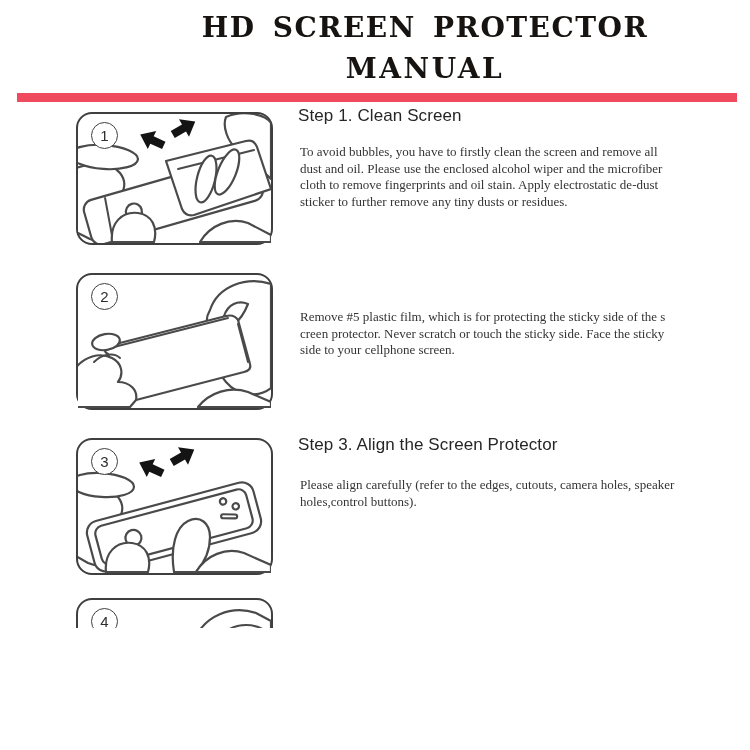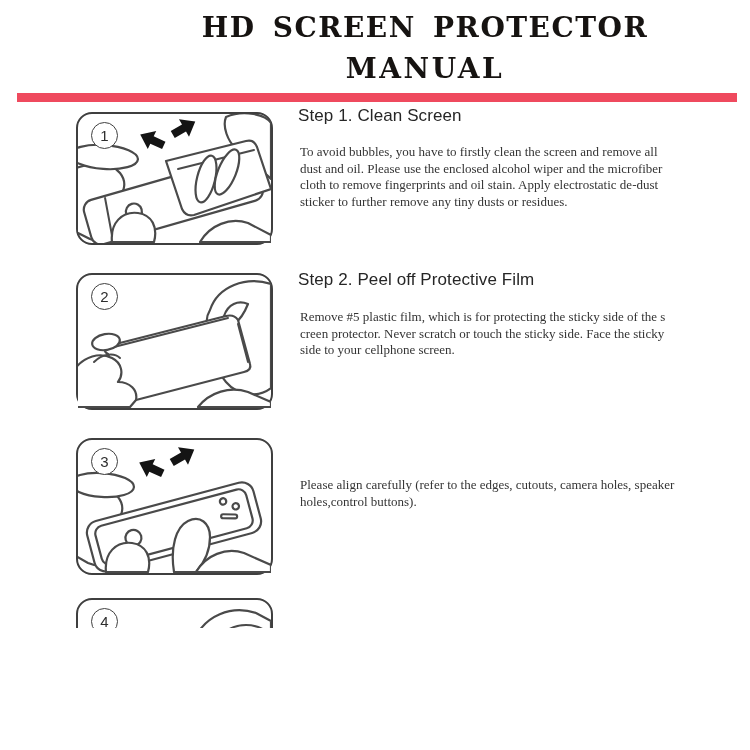--- a/index.html
+++ b/index.html
@@ -80,21 +80,20 @@
         <path d="M30,78 Q24,75 30,70 L148,40 Q156,38 160,44 L172,88 Q174,94 166,96 L58,124 Q50,126 46,120 Z"></path>
         <path class="ink-line" d="M32,72 L150,42"></path>
         <path class="ink-line" d="M160,48 L170,86"></path>
         <ellipse cx="28" cy="66" rx="14" ry="8" transform="rotate(-10 28 66)"></ellipse>
         <path d="M-4,94 C6,80 22,76 34,82 C44,87 46,98 40,106 C52,106 60,114 58,124 L52,131 L-4,131 Z"></path>
         <path class="ink-line" d="M16,86 C24,78 36,76 42,82"></path>
         <path d="M120,131 C132,116 152,110 170,116 L193,126 L193,131 Z"></path>
       </g>
     </svg>
   </div>
-  <div class="step-heading h2">Step 2. Peel off Protective Film</div>
   <div class="step-body t2">Remove #5 plastic film, which is for protecting the sticky side of the s
 creen protector. Never scratch or touch the sticky side. Face the sticky
 side to your cellphone screen.</div>
 
   <div class="illus-box b3">
     <div class="num-badge">3</div>
     <svg viewBox="0 0 193 131">
       <g class="ink">
         <path d="M-4,52 C12,44 32,46 40,56 C48,66 44,78 34,84 C46,88 52,100 46,112 C40,124 24,128 10,122 L-4,114 Z"></path>
         <g transform="rotate(-15 96 86)">
@@ -109,20 +108,21 @@
         <path d="M28,131 C26,112 38,100 54,102 C68,104 74,116 70,131 Z"></path>
         <path d="M96,131 C92,106 98,86 110,80 C122,74 132,82 132,96 C132,110 126,122 118,131 Z"></path>
         <path d="M118,131 C128,114 148,106 166,112 L193,124 L193,131 Z"></path>
       </g>
       <g>
         <path class="arrow" d="M-13,-4 L0,-4 L0,-10 L13,0 L0,10 L0,4 L-13,4 Z" transform="translate(73,27) rotate(205)"></path>
         <path class="arrow" d="M-13,-4 L0,-4 L0,-10 L13,0 L0,10 L0,4 L-13,4 Z" transform="translate(105,15) rotate(-30)"></path>
       </g>
     </svg>
   </div>
+  <div class="step-heading h3">Step 3. Align the Screen Protector</div>
   <div class="step-body t3">Please align carefully (refer to the edges, cutouts, camera holes, speaker
 holes,control buttons).</div>
 
   <div class="illus-box b4">
     <div class="num-badge">4</div>
     <svg viewBox="0 0 193 130">
       <g class="ink">
         <path d="M26,92 Q20,90 26,86 L116,54 C122,52 130,52 136,54 L188,74 L98,112 C92,114 86,114 80,112 Z"></path>
         <path class="ink-line" d="M24,90 Q20,97 28,100 L80,119 C86,122 94,122 100,119 L188,81 L188,74"></path>
         <path d="M-4,46 C26,38 64,42 82,54 C92,60 94,68 86,72 C92,75 92,83 84,85 C72,91 40,91 14,85 L-4,78 Z"></path>

